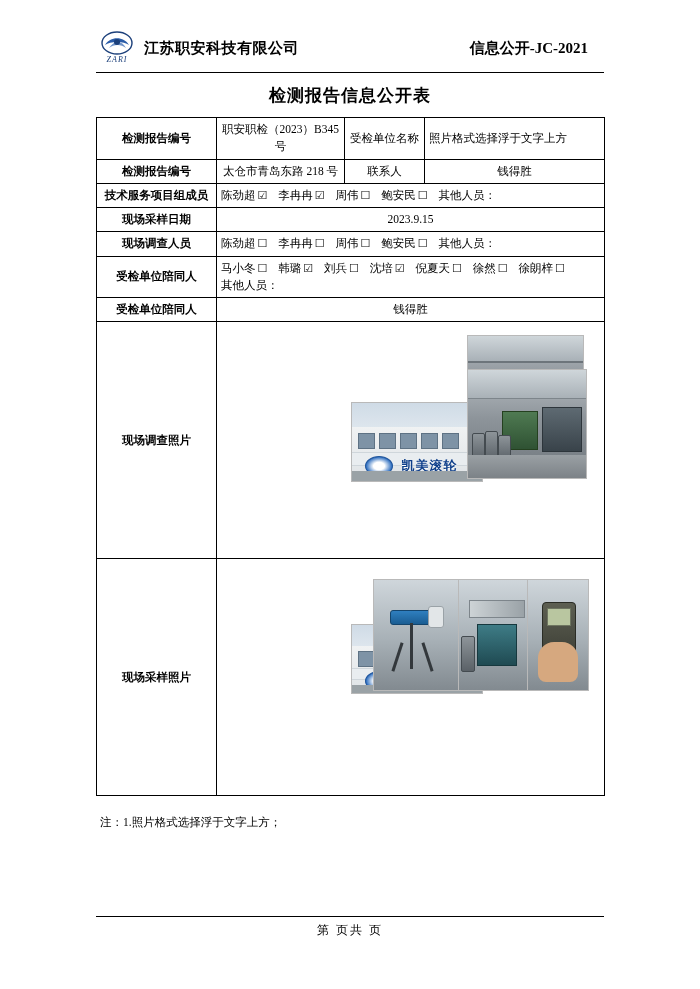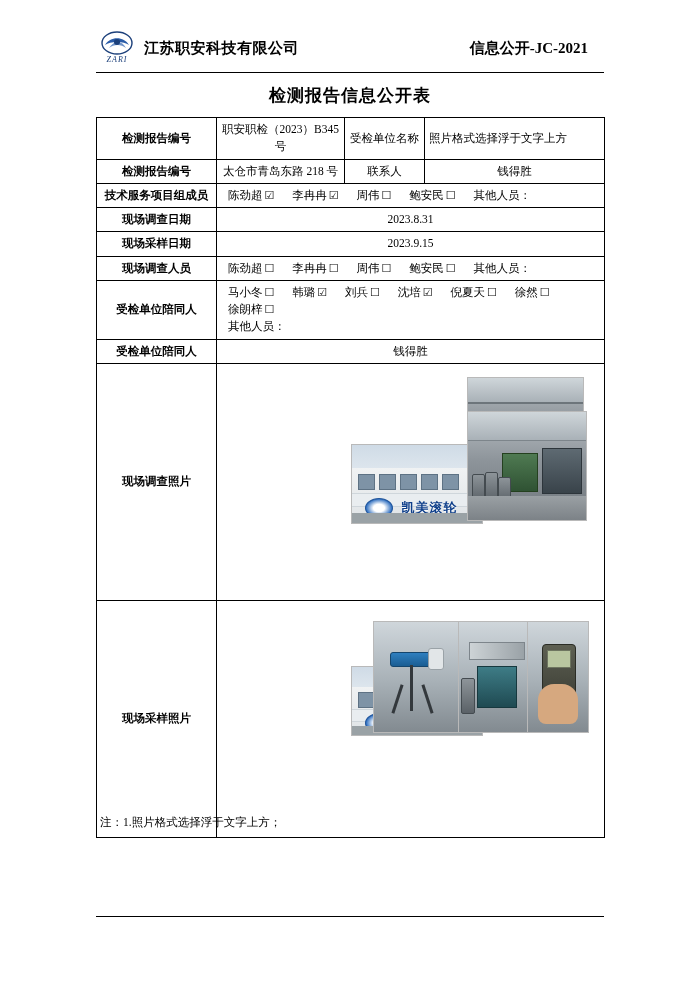--- a/index.html
+++ b/index.html
@@ -105,21 +105,20 @@
 
   .chk {
     display: inline-block;
     margin: 0 1px 0 2px;
     font-size: 11px;
   }
 
   .inline-list span.item {
     margin-right: 7px;
     white-space: nowrap;
-    margin-left: 7px;
   }
 
   
   .photo-cell {
     position: relative;
     padding: 0;
   }
   .photo-wrap {
     position: relative;
     width: 100%;
@@ -298,24 +297,20 @@
         <td class="lbl">技术服务项目组成员</td>
         <td class="l pad-l inline-list" colspan="3">
           <span class="item"><span>陈劲超</span><span class="chk">☑</span></span>
           <span class="item"><span>李冉冉</span><span class="chk">☑</span></span>
           <span class="item"><span>周伟</span><span class="chk">☐</span></span>
           <span class="item"><span>鲍安民</span><span class="chk">☐</span></span>
           <span class="item">其他人员：</span>
         </td>
       </tr>
       <tr>
-        <td class="lbl">现场调查日期</td>
-        <td class="c" colspan="3">2023.8.31</td>
-      </tr>
-      <tr>
         <td class="lbl">现场采样日期</td>
         <td class="c" colspan="3">2023.9.15</td>
       </tr>
       <tr>
         <td class="lbl">现场调查人员</td>
         <td class="l pad-l inline-list" colspan="3">
           <span class="item"><span>陈劲超</span><span class="chk">☐</span></span>
           <span class="item"><span>李冉冉</span><span class="chk">☐</span></span>
           <span class="item"><span>周伟</span><span class="chk">☐</span></span>
           <span class="item"><span>鲍安民</span><span class="chk">☐</span></span>
@@ -433,14 +428,15 @@
             </div>
           </div>
         </td>
       </tr>
     </tbody>
   </table>
 
   <div class="footnote">注：1.照片格式选择浮于文字上方；</div>
 
   <div class="footer-rule"></div>
+  <div class="footer-text">第  页共   页</div>
 
 </div>
 
 </body></html>

